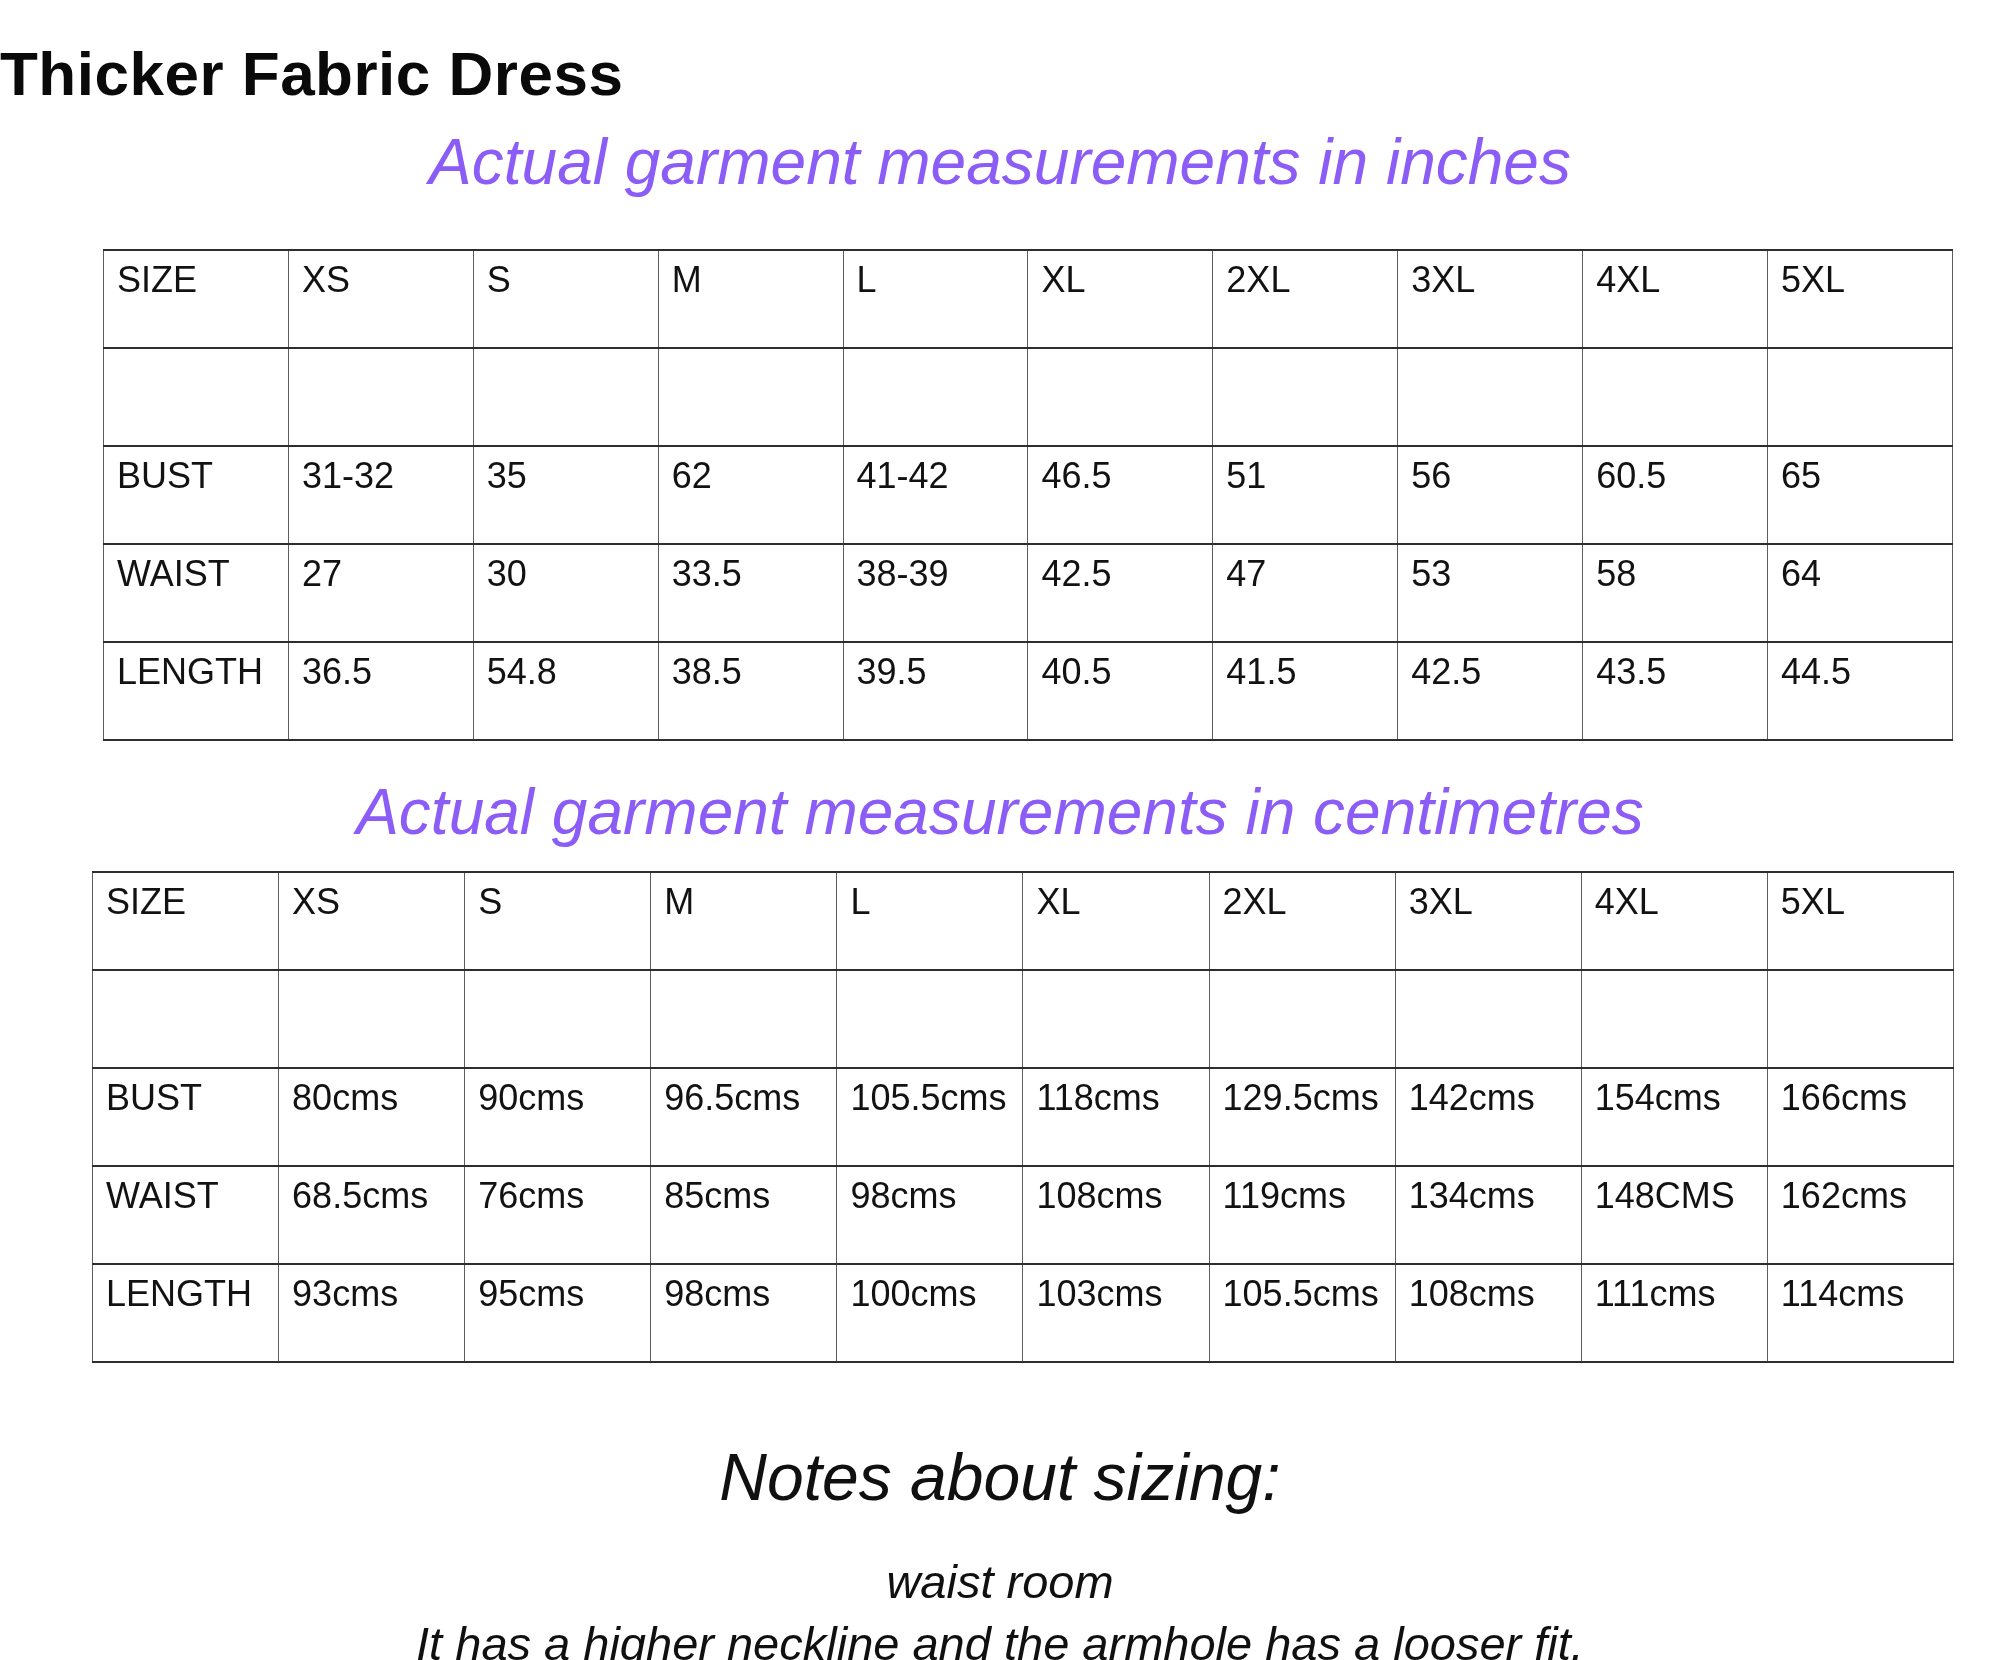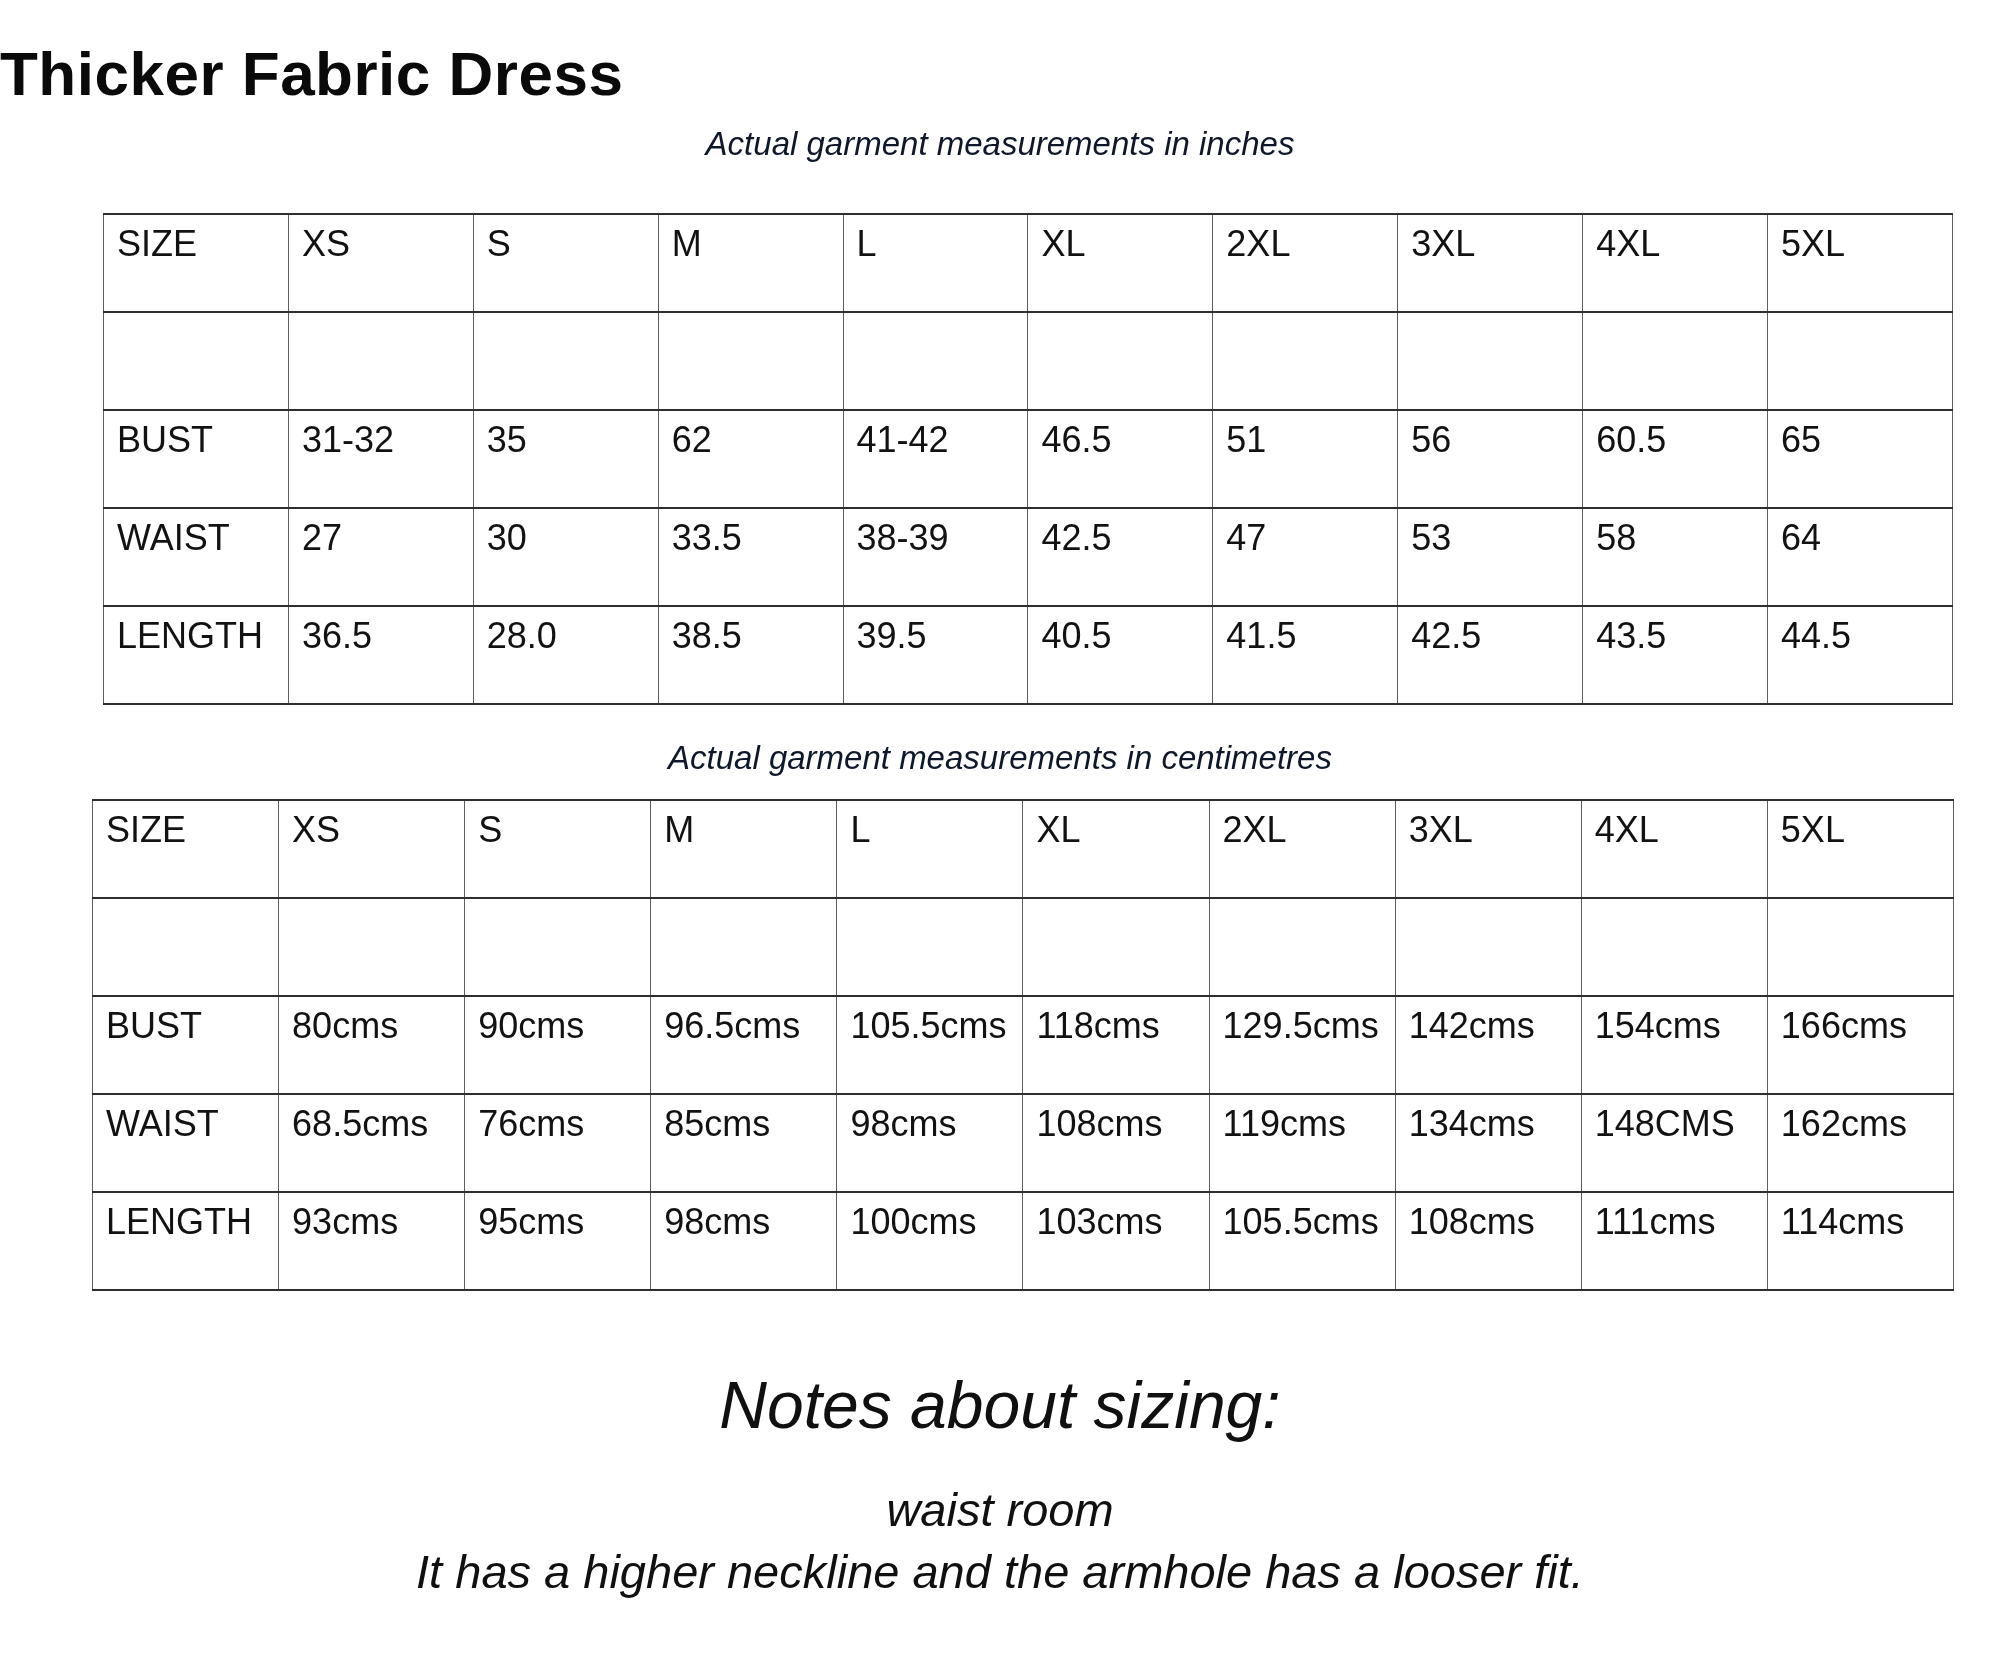--- a/index.html
+++ b/index.html
@@ -14,24 +14,24 @@
   .title {
     margin: 38px 0 0 0;
     font-size: 62px;
     font-weight: bold;
     letter-spacing: 0.5px;
     color: #0a0a0a;
   }
   .subtitle {
     margin: 16px 0 0 0;
     text-align: center;
-    font-size: 33px;
+    font-size: 64px;
     font-style: italic;
     font-weight: normal;
-    color: #0f172a;
+    color: #8b5cf6;
   }
   .subtitle-cms { margin-top: 34px; }
   table.size-table {
     border-collapse: collapse;
     table-layout: fixed;
   }
   table.t-inches { margin: 50px 0 0 103px; width: 1850px; }
   table.t-cms    { margin: 22px 0 0  92px; width: 1862px; }
   table.size-table td {
     border-top: 2px solid #2e2e2e;
@@ -118,21 +118,21 @@
           <td>38-39</td>
           <td>42.5</td>
           <td>47</td>
           <td>53</td>
           <td>58</td>
           <td>64</td>
         </tr>
         <tr>
           <td>LENGTH</td>
           <td>36.5</td>
-          <td>28.0</td>
+          <td>54.8</td>
           <td>38.5</td>
           <td>39.5</td>
           <td>40.5</td>
           <td>41.5</td>
           <td>42.5</td>
           <td>43.5</td>
           <td>44.5</td>
         </tr>
       </tbody>
     </table>

